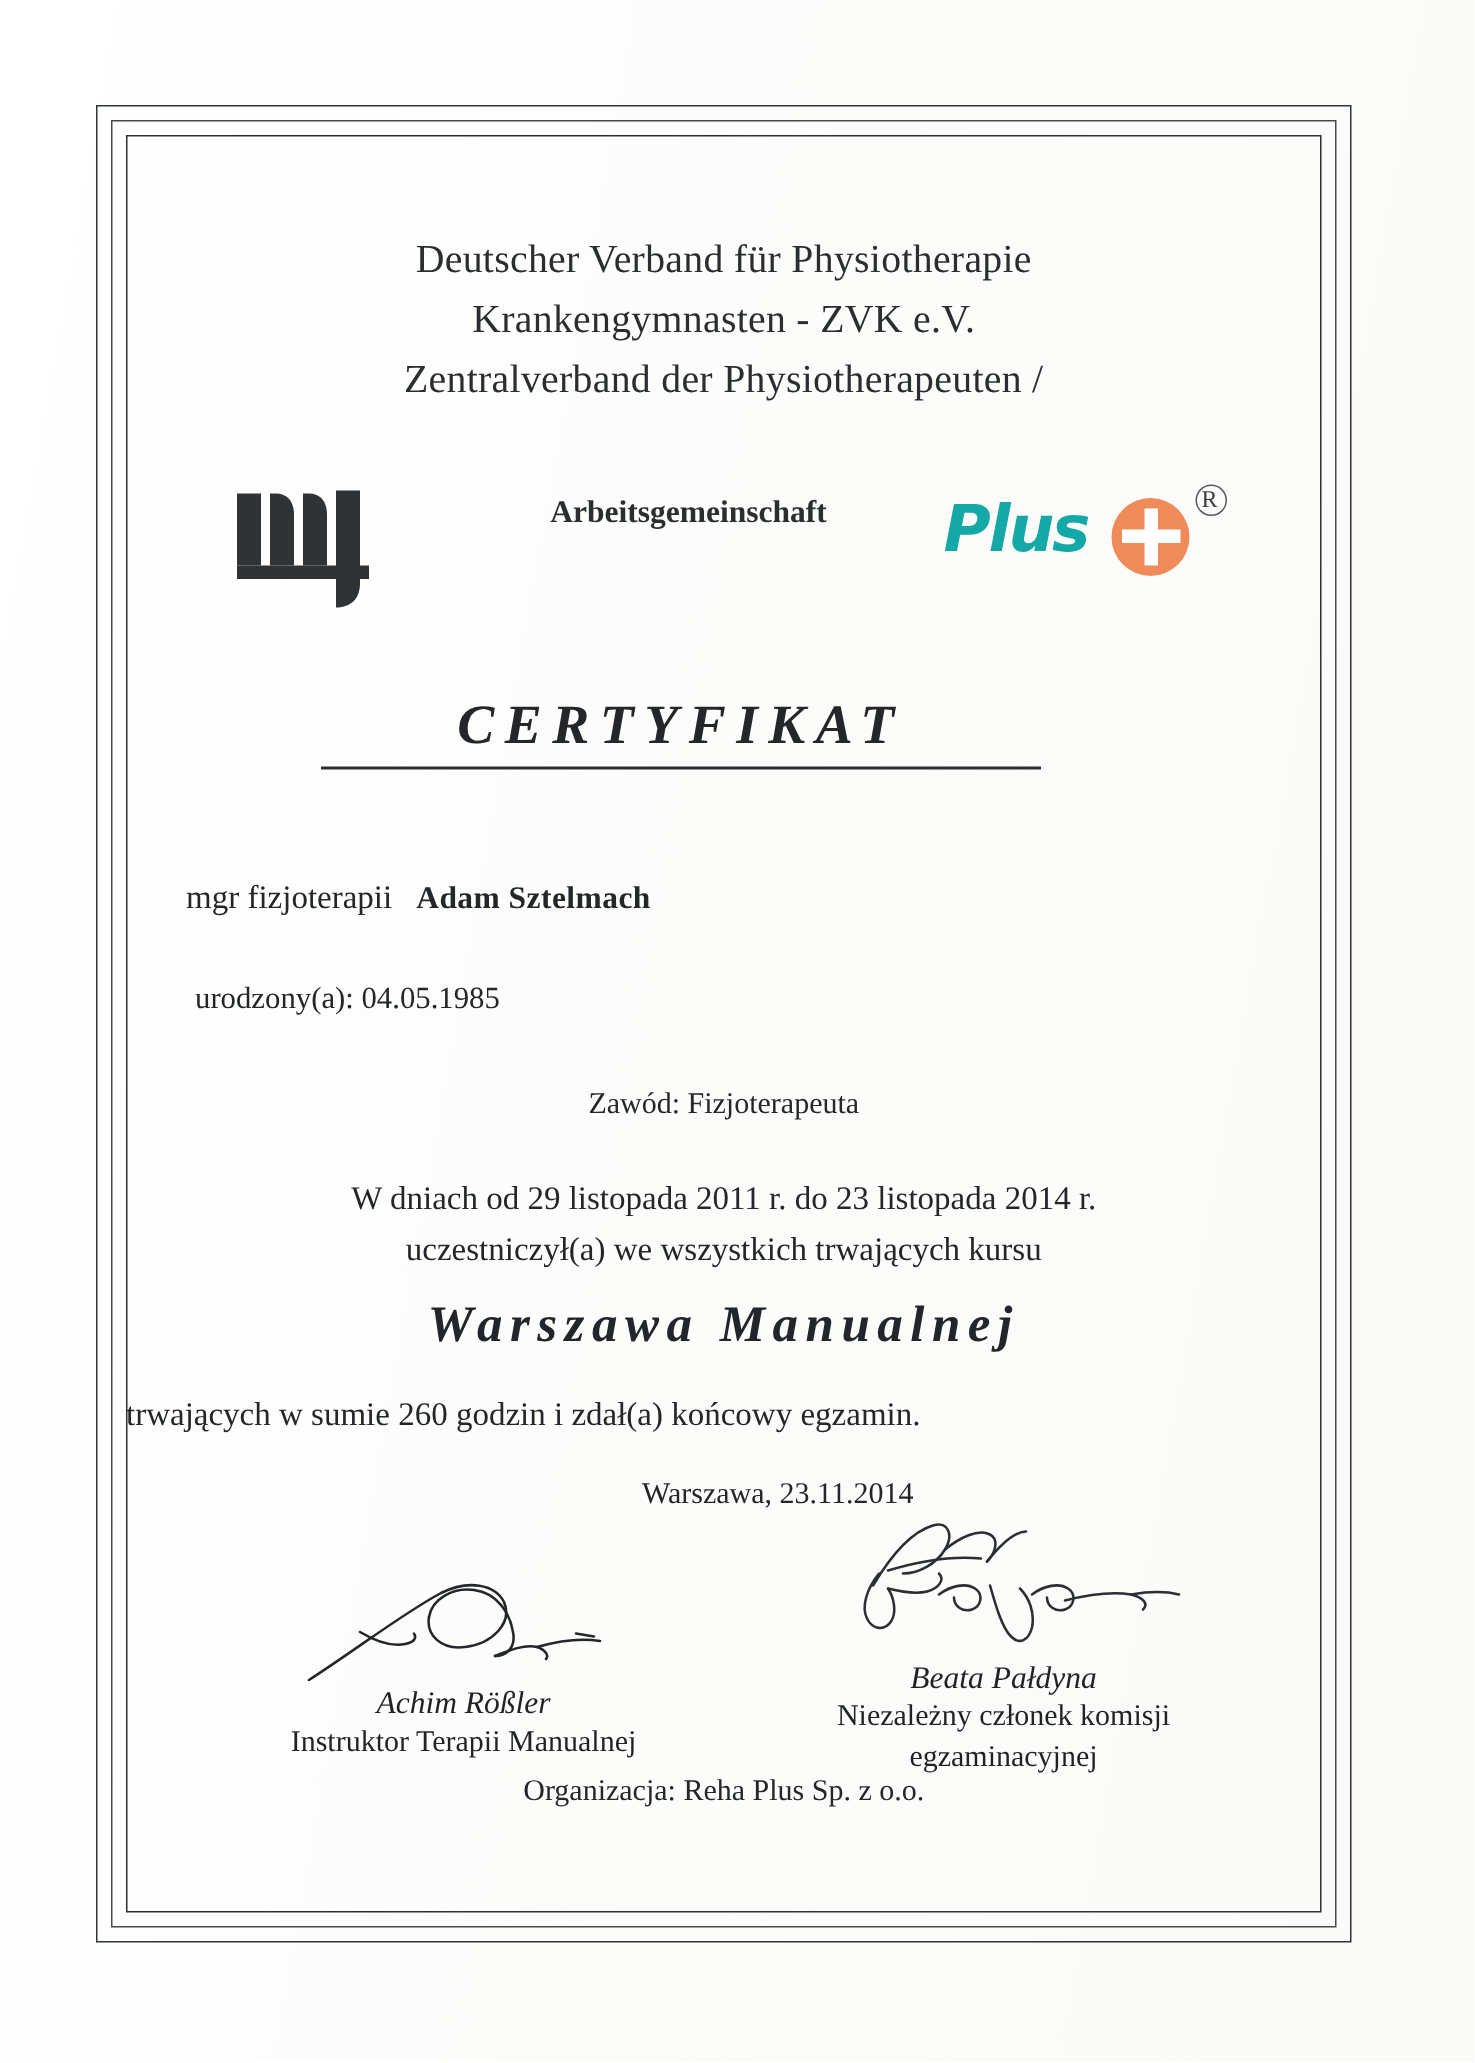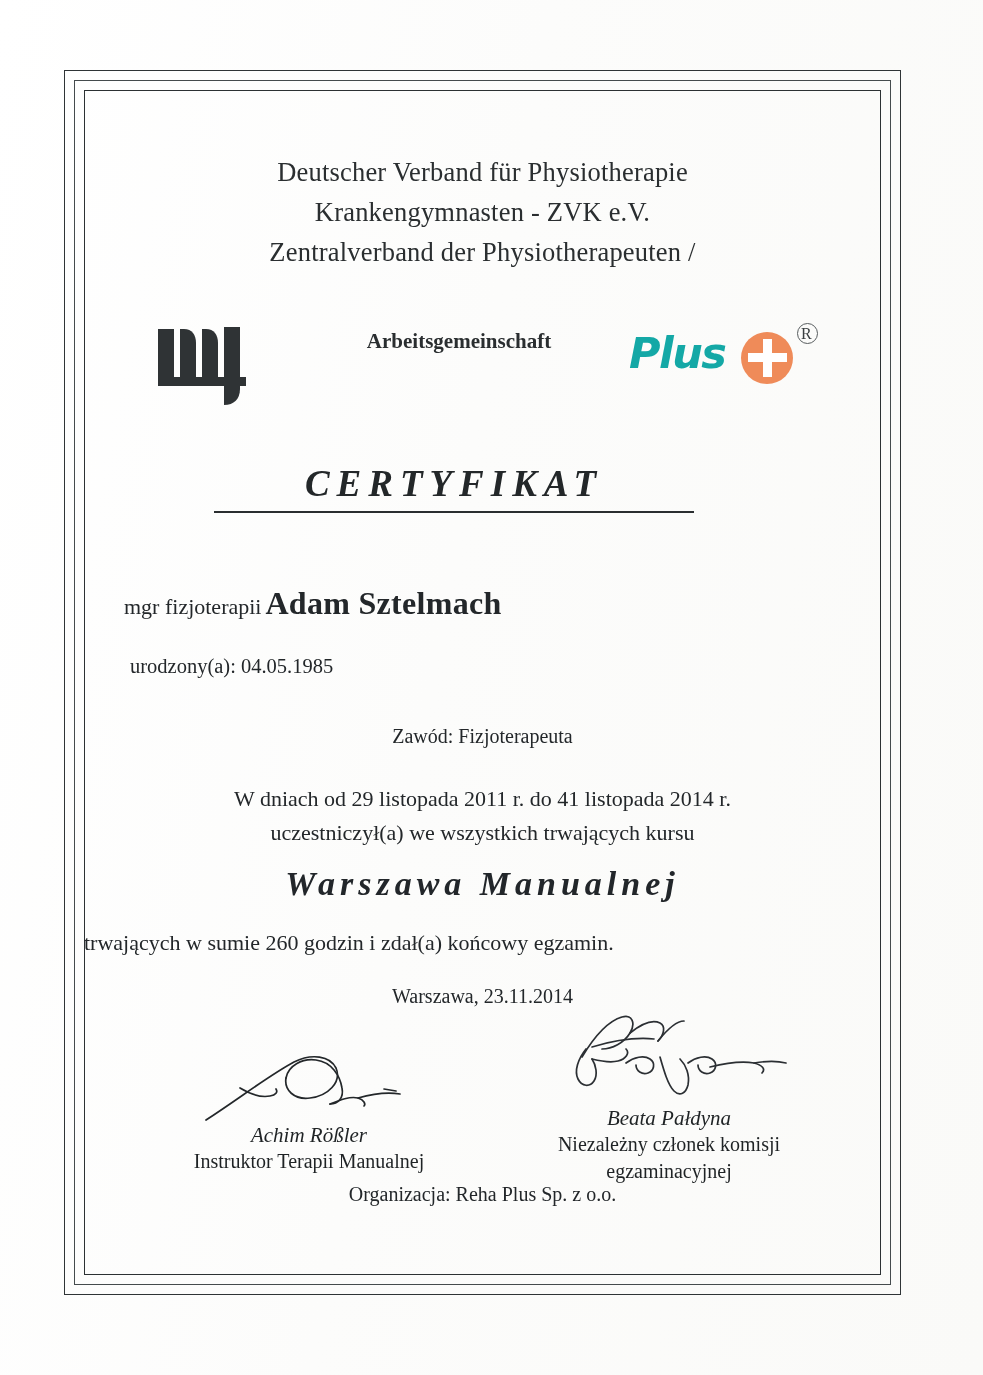--- a/index.html
+++ b/index.html
@@ -196,22 +196,22 @@
   .recipient-line {
     position: absolute;
     left: 40px;
     top: 495px;
     font-size: 22px;
     color: #23272a;
   }
   .recipient-label { font-size: 22px; }
   .recipient-name {
     font-weight: bold;
-    font-size: 32px;
-    margin-left: 4px;
+    font-size: 21px;
+    margin-left: 16px;
     letter-spacing: 0.3px;
   }
 
   .birth-line {
     position: absolute;
     left: 46px;
     top: 565px;
     font-size: 20.5px;
     color: #23272a;
   }
@@ -262,20 +262,21 @@
   }
 
   .place-date {
     position: absolute;
     left: 0;
     top: 895px;
     width: 797px;
     text-align: center;
     font-size: 20px;
     color: #23272a;
+    padding-left: 36px;
   }
 
   
   .sig-block {
     position: absolute;
     text-align: center;
   }
   .sig-left  { left: 60px;  top: 960px; width: 330px; }
   .sig-right { left: 420px; top: 915px; width: 330px; }
 
@@ -358,21 +359,21 @@
 
     <div class="recipient-line">
       <span class="recipient-label">mgr fizjoterapii</span><span class="recipient-name">Adam Sztelmach</span>
     </div>
 
     <div class="birth-line">urodzony(a): 04.05.1985</div>
 
     <div class="profession-line">Zawód: Fizjoterapeuta</div>
 
     <div class="course-period">
-      <div>W dniach od 29 listopada 2011 r. do 41 listopada 2014 r.</div>
+      <div>W dniach od 29 listopada 2011 r. do 23 listopada 2014 r.</div>
       <div>uczestniczył(a) we wszystkich trwających kursu</div>
     </div>
 
     <div class="course-name">Warszawa Manualnej</div>
 
     <div class="course-hours">trwających w sumie 260 godzin i zdał(a) końcowy egzamin.</div>
 
     <div class="place-date">Warszawa, 23.11.2014</div>
 
     <div class="sig-block sig-right">

